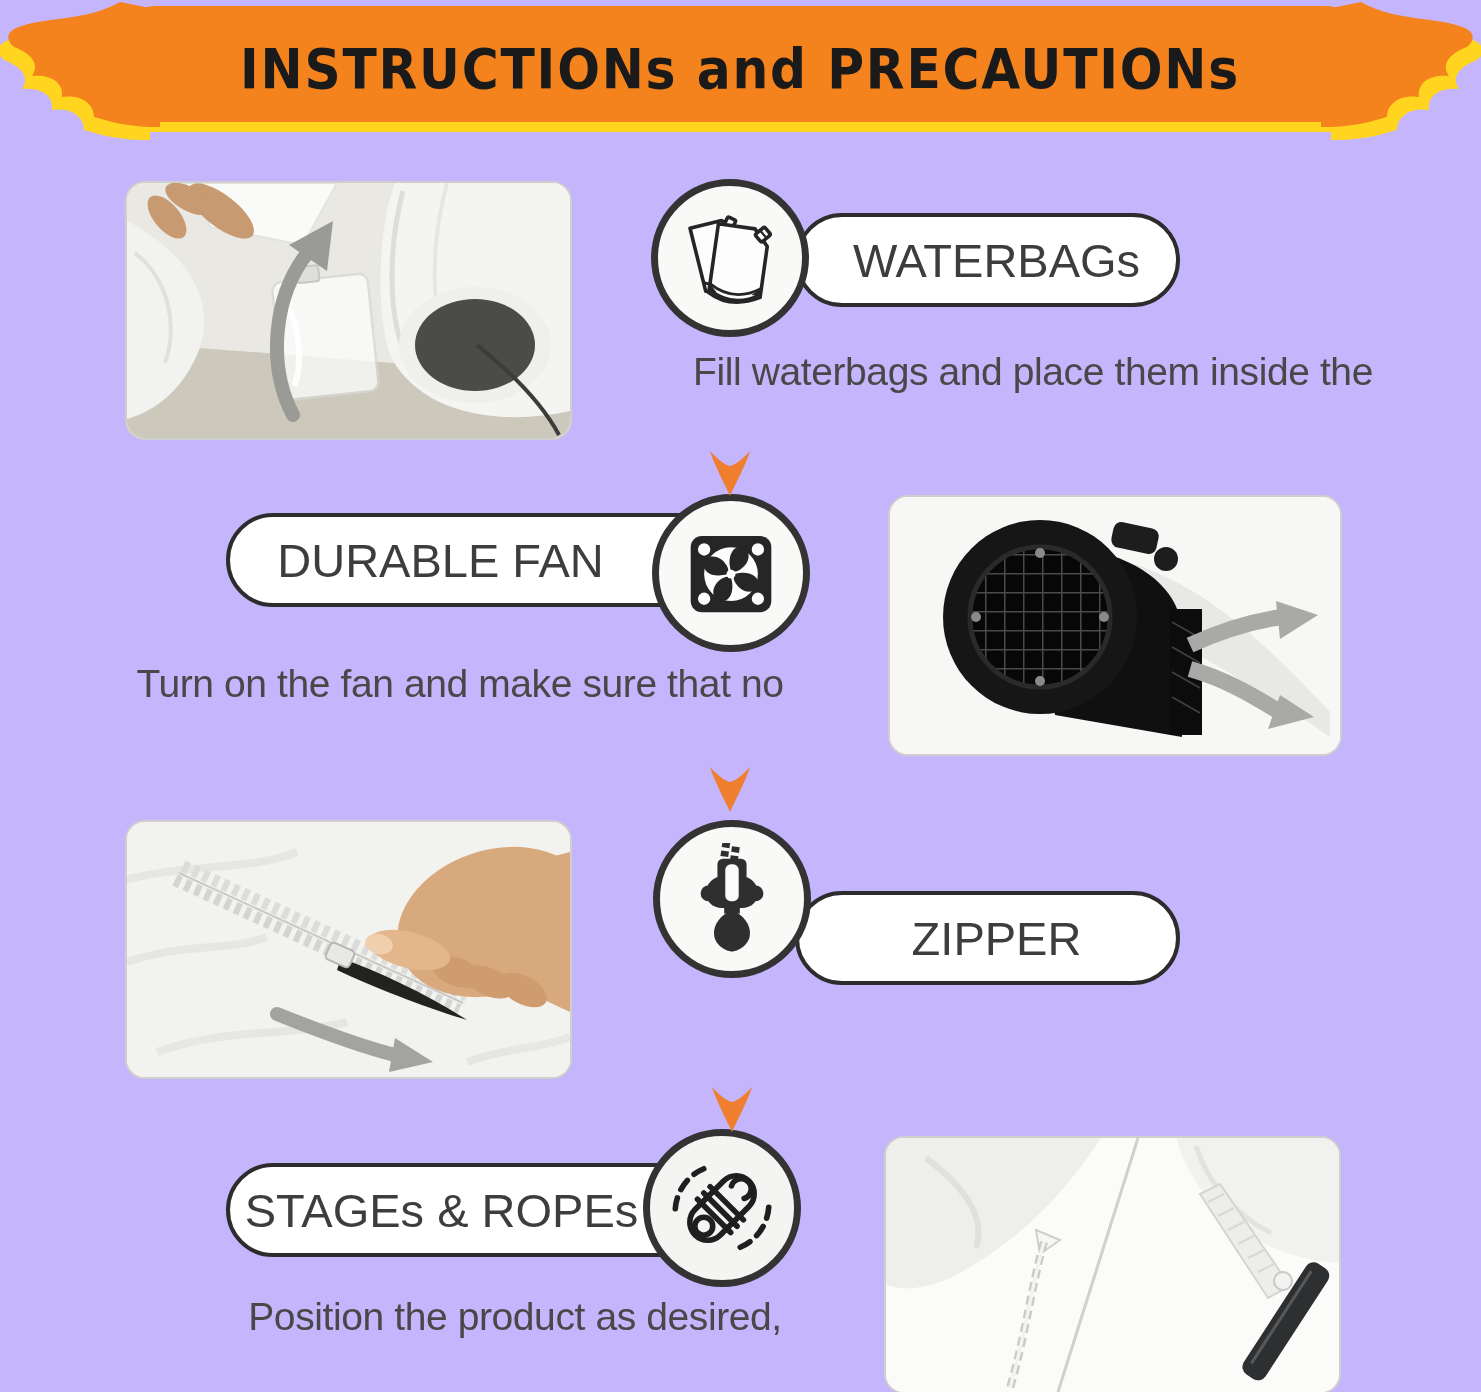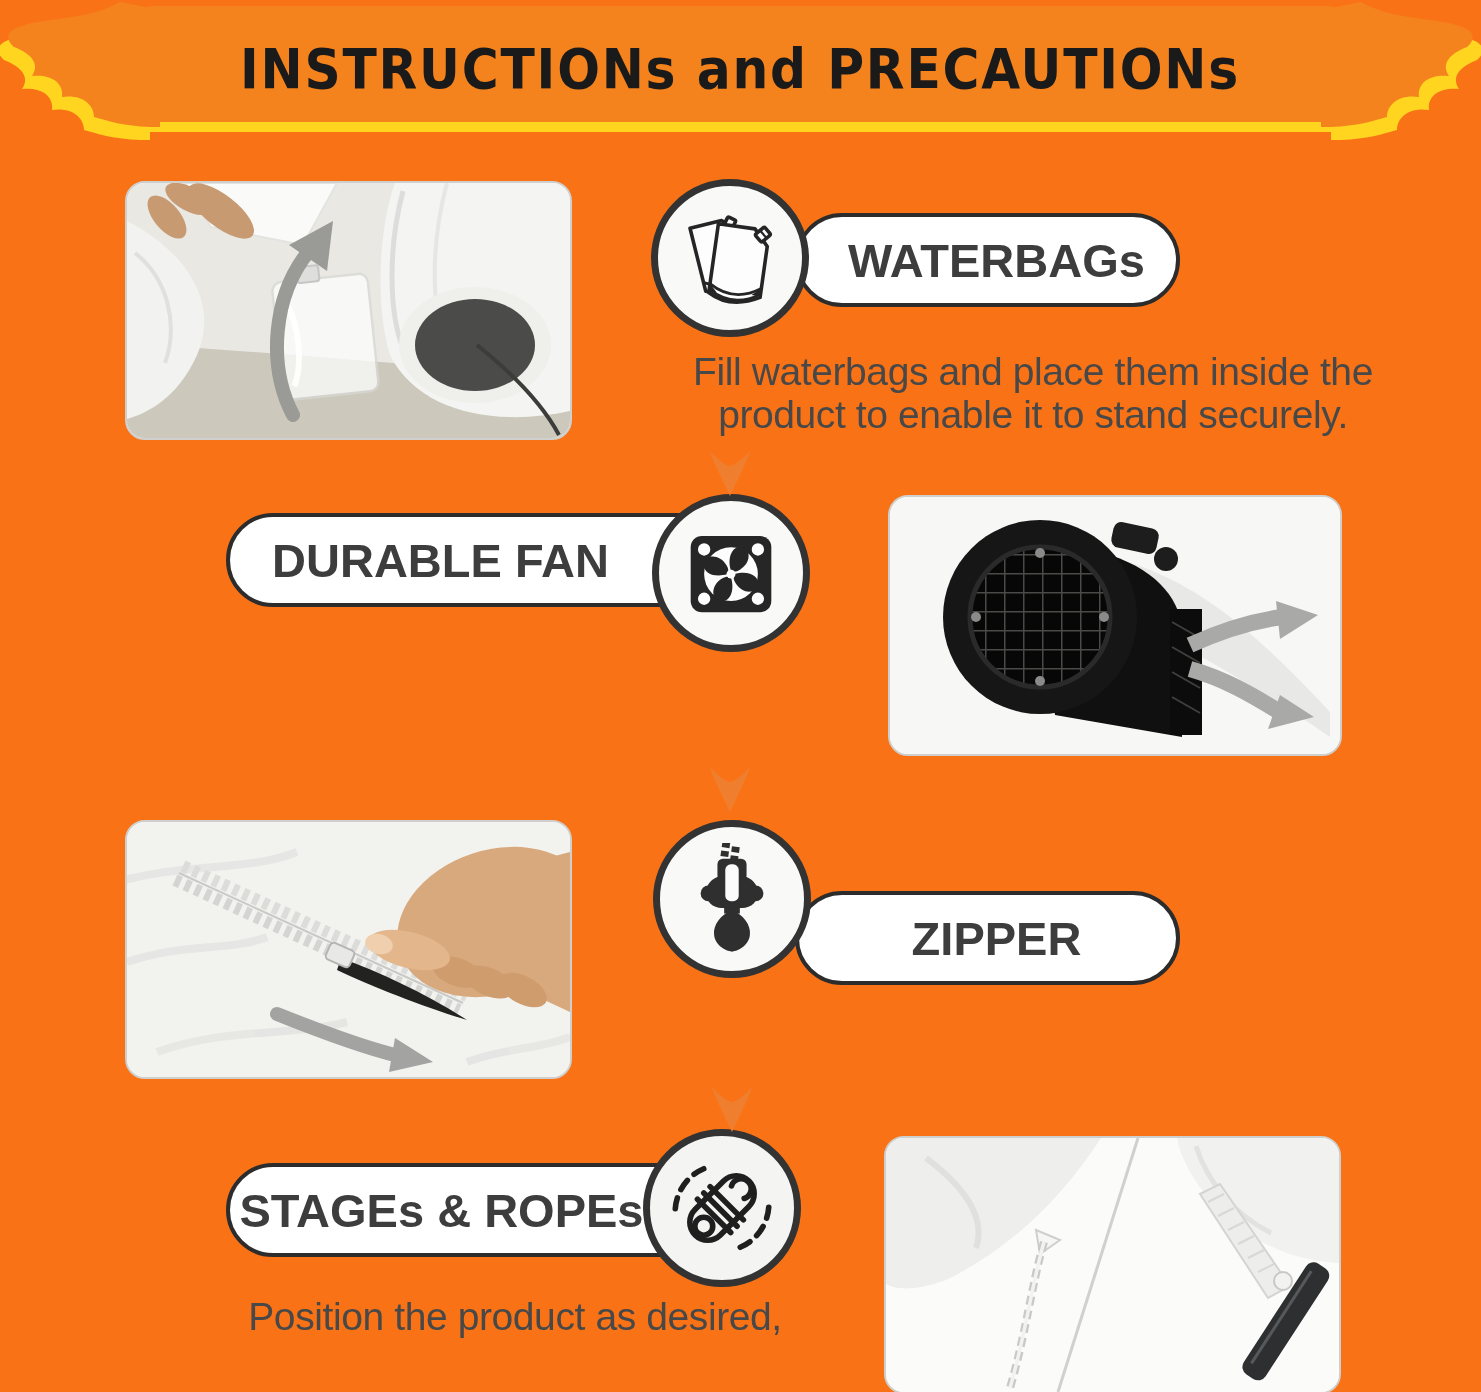--- a/index.html
+++ b/index.html
@@ -1,31 +1,31 @@
 <!DOCTYPE html>
 <html><head>
 <meta charset="utf-8">
 <style>
   html,body{margin:0;padding:0;background:#ffffff;}
-  #stage{position:relative;width:1481px;height:1392px;background:#f97316;overflow:hidden;
+  #stage{position:relative;width:1481px;height:1392px;background:#c4b5fd;overflow:hidden;
          font-family:"Liberation Sans",sans-serif;}
   .abs{position:absolute;}
   
   .photo{position:absolute;border:2px solid #cfcfcd;border-radius:20px;overflow:hidden;background:#f6f6f4;}
   .photo svg{display:block;width:100%;height:100%;}
   
   .icon-circle{position:absolute;width:158px;height:158px;border-radius:50%;
                background:#f9f9f8;border:7px solid #333333;box-sizing:border-box;
                display:flex;align-items:center;justify-content:center;z-index:5;}
   .icon-circle svg{width:112px;height:112px;}
   
   .pill{position:absolute;height:94px;background:#ffffff;border:4px solid #2c2c2c;
         border-radius:50px;box-sizing:border-box;display:flex;align-items:center;
         justify-content:center;z-index:2;}
-  .pill .lbl{font-weight:bold;font-size:47px;color:#3d3d3d;letter-spacing:0px;white-space:nowrap;}
+  .pill .lbl{font-weight:normal;font-size:47px;color:#3d3d3d;letter-spacing:0px;white-space:nowrap;}
   
   .caption{position:absolute;text-align:center;color:#484848;font-size:39px;
            line-height:43px;letter-spacing:-0.4px;}
   
   .flow-arrow{position:absolute;width:44px;height:48px;z-index:6;}
   .flow-arrow svg{width:100%;height:100%;display:block;}
 </style>
 </head>
 <body>
 
@@ -113,21 +113,20 @@
       </g>
     </svg>
   </div>
 
   <div class="pill" style="left:795px;top:213px;width:385px;padding-left:18px;">
     <span class="lbl">WATERBAGs</span>
   </div>
 
   <div class="caption" style="left:658px;top:350px;width:750px;">
     <div>Fill waterbags and place them inside the</div>
-    <div>product to enable it to stand securely.</div>
   </div>
 
   <div class="flow-arrow" style="left:708px;top:450px;">
     <svg viewBox="0 0 44 48">
         <path fill="#EF7F2F" d="M2,1 C12,12 18,15 22,16 C26,15 32,12 42,1 C38,14 28,33 22,46 C16,33 6,14 2,1 Z"></path>
       </svg>
   </div>
 
   <div class="pill" style="left:226px;top:513px;width:509px;padding-right:80px;">
     <span class="lbl">DURABLE FAN</span>
@@ -196,20 +195,21 @@
       </g>
 
       <path d="M300,148 C335,132 362,124 392,120" stroke="#a9a9a7" stroke-width="16" fill="none"></path>
       <polygon points="386,104 428,118 390,142" fill="#a9a9a7"></polygon>
       <path d="M300,172 C335,182 362,198 388,214" stroke="#a9a9a7" stroke-width="16" fill="none"></path>
       <polygon points="390,198 424,220 378,232" fill="#a9a9a7"></polygon>
     </svg>
   </div>
 
   <div class="caption" style="left:110px;top:662px;width:700px;">
+    <div>Turn on the fan and make sure that no</div>
   </div>
 
   <div class="flow-arrow" style="left:708px;top:766px;">
     <svg viewBox="0 0 44 48">
         <path fill="#EF7F2F" d="M2,1 C12,12 18,15 22,16 C26,15 32,12 42,1 C38,14 28,33 22,46 C16,33 6,14 2,1 Z"></path>
       </svg>
   </div>
 
   <div class="photo" style="left:125px;top:820px;width:443px;height:255px;">
     <svg viewBox="0 0 443 255" preserveAspectRatio="none">

